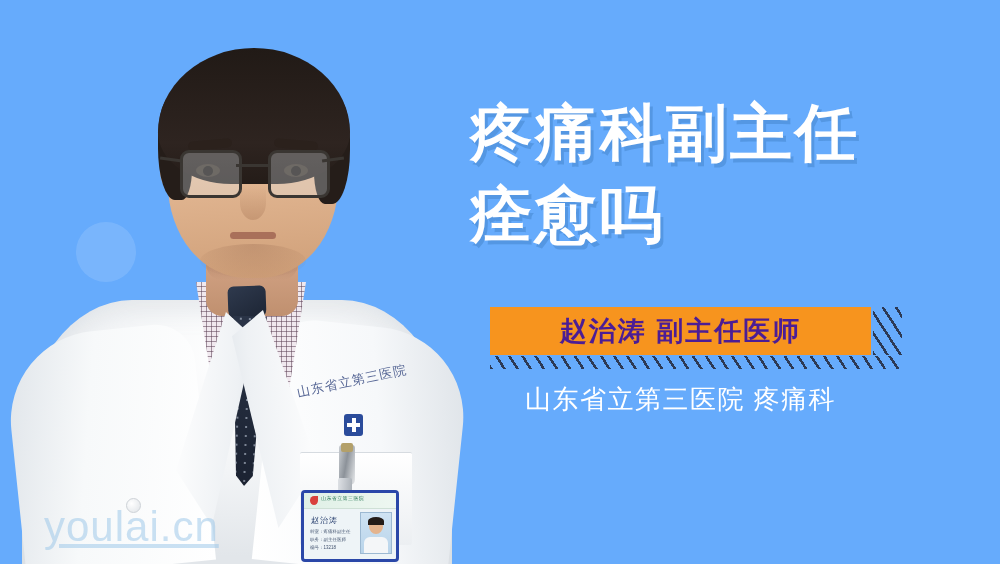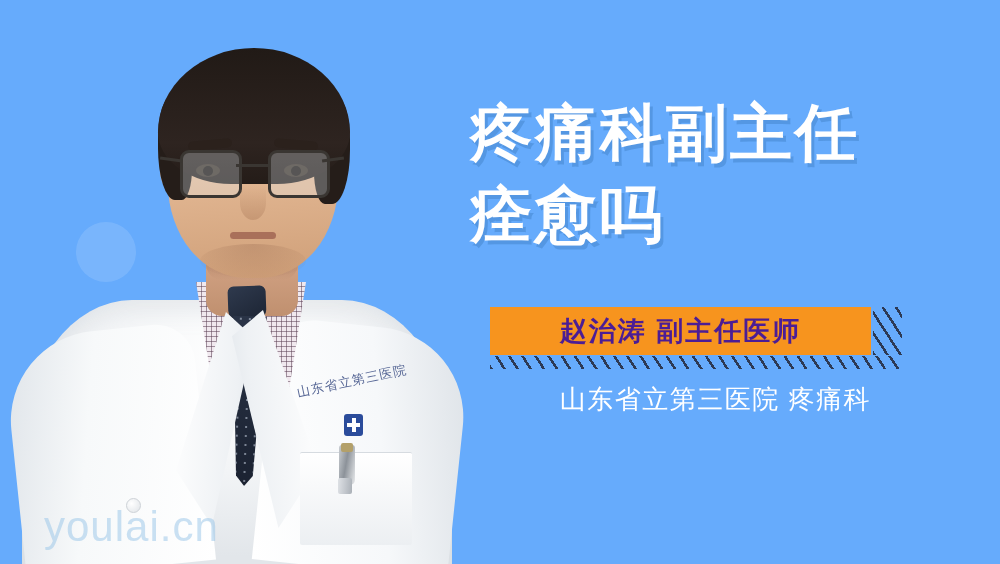--- a/index.html
+++ b/index.html
@@ -485,36 +485,37 @@
       #2d3a55 0 2.5px,
       rgba(0,0,0,0) 2.5px 11px
     );
   }
 
   .subtitle {
     position: absolute;
     left: 490px;
     top: 382px;
     width: 381px;
-    text-align: right;
+    text-align: center;
     font-size: 26px;
     color: #ffffff;
     letter-spacing: 1.5px;
     white-space: nowrap;
   }
 
   
   .watermark {
     position: absolute;
     left: 44px;
     top: 503px;
     font-size: 42px;
     letter-spacing: 1px;
     color: rgba(150,196,232,0.50);
     font-weight: 300;
+    text-decoration: underline;
   }
 </style>
 </head>
 <body>
 
 <div id="stage">
 
   <div class="deco-circle"></div>
 
   <div id="portrait">
@@ -556,20 +557,35 @@
 
     <div class="embroidery">山东省立第三医院</div>
     <div class="cross-logo"></div>
 
     <div class="pocket"></div>
     <div class="pen"></div>
     <div class="pen-cap"></div>
     <div class="coat-button"></div>
 
     <div class="badge-clip"></div>
+    <div class="badge">
+      <div class="badge-header">
+        <div class="badge-leaf"></div>
+        <div class="badge-hosp">山东省立第三医院</div>
+      </div>
+      <div class="badge-photo">
+        <div class="badge-photo-body"></div>
+        <div class="badge-photo-head"></div>
+        <div class="badge-photo-hair"></div>
+      </div>
+      <div class="badge-name">赵治涛</div>
+      <div class="badge-line l1">科室：疼痛科副主任</div>
+      <div class="badge-line l2">职务：副主任医师</div>
+      <div class="badge-line l3">编号：13218</div>
+    </div>
   </div>
 
   <div class="title-block">
     <div class="title-line">疼痛科副主任</div>
     <div class="title-line">痊愈吗</div>
   </div>
 
   <div class="hatch-right"></div>
   <div class="hatch-bottom"></div>
 

